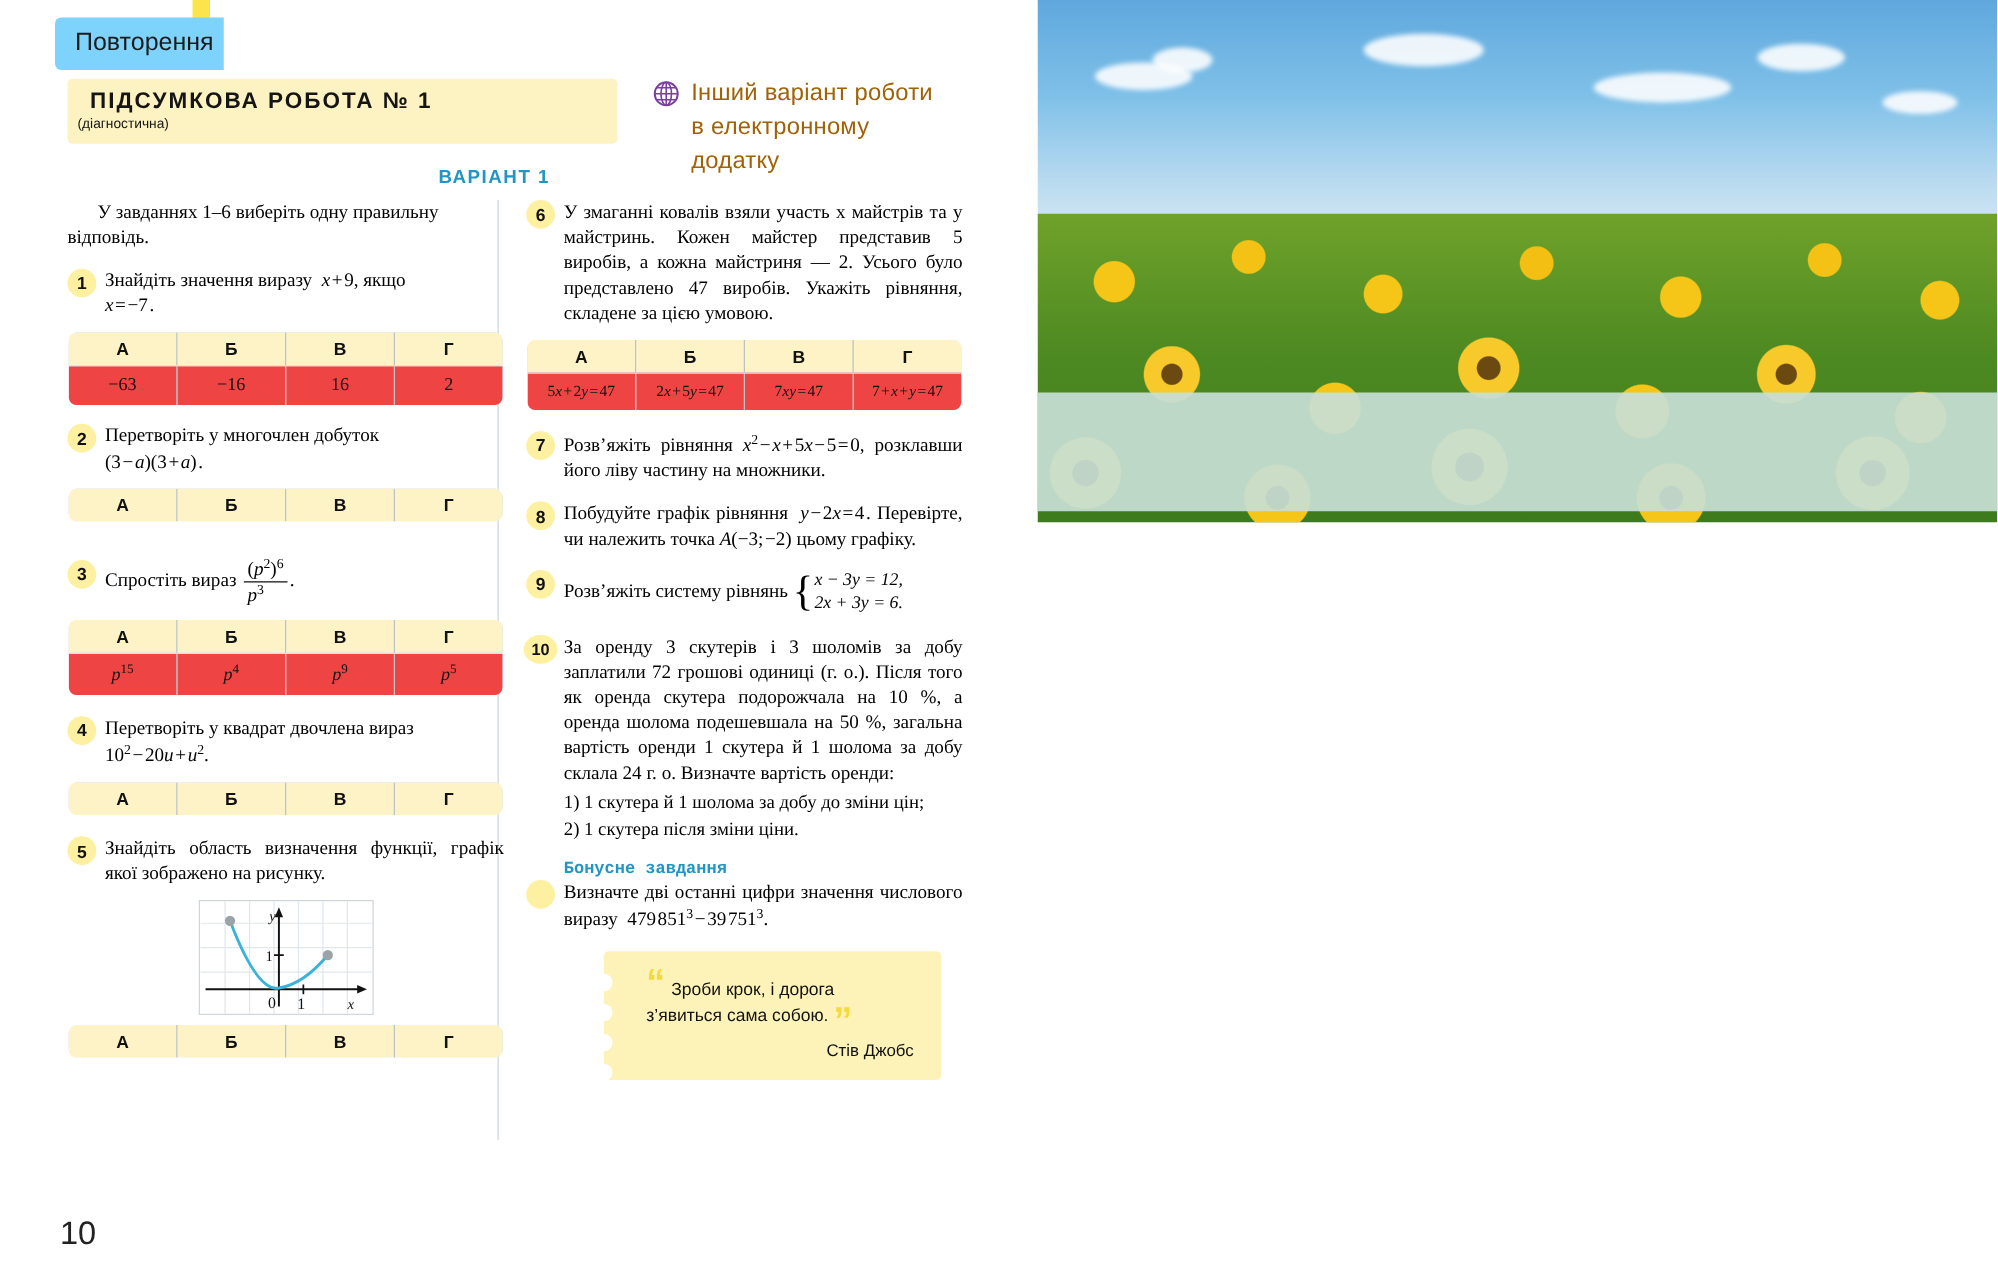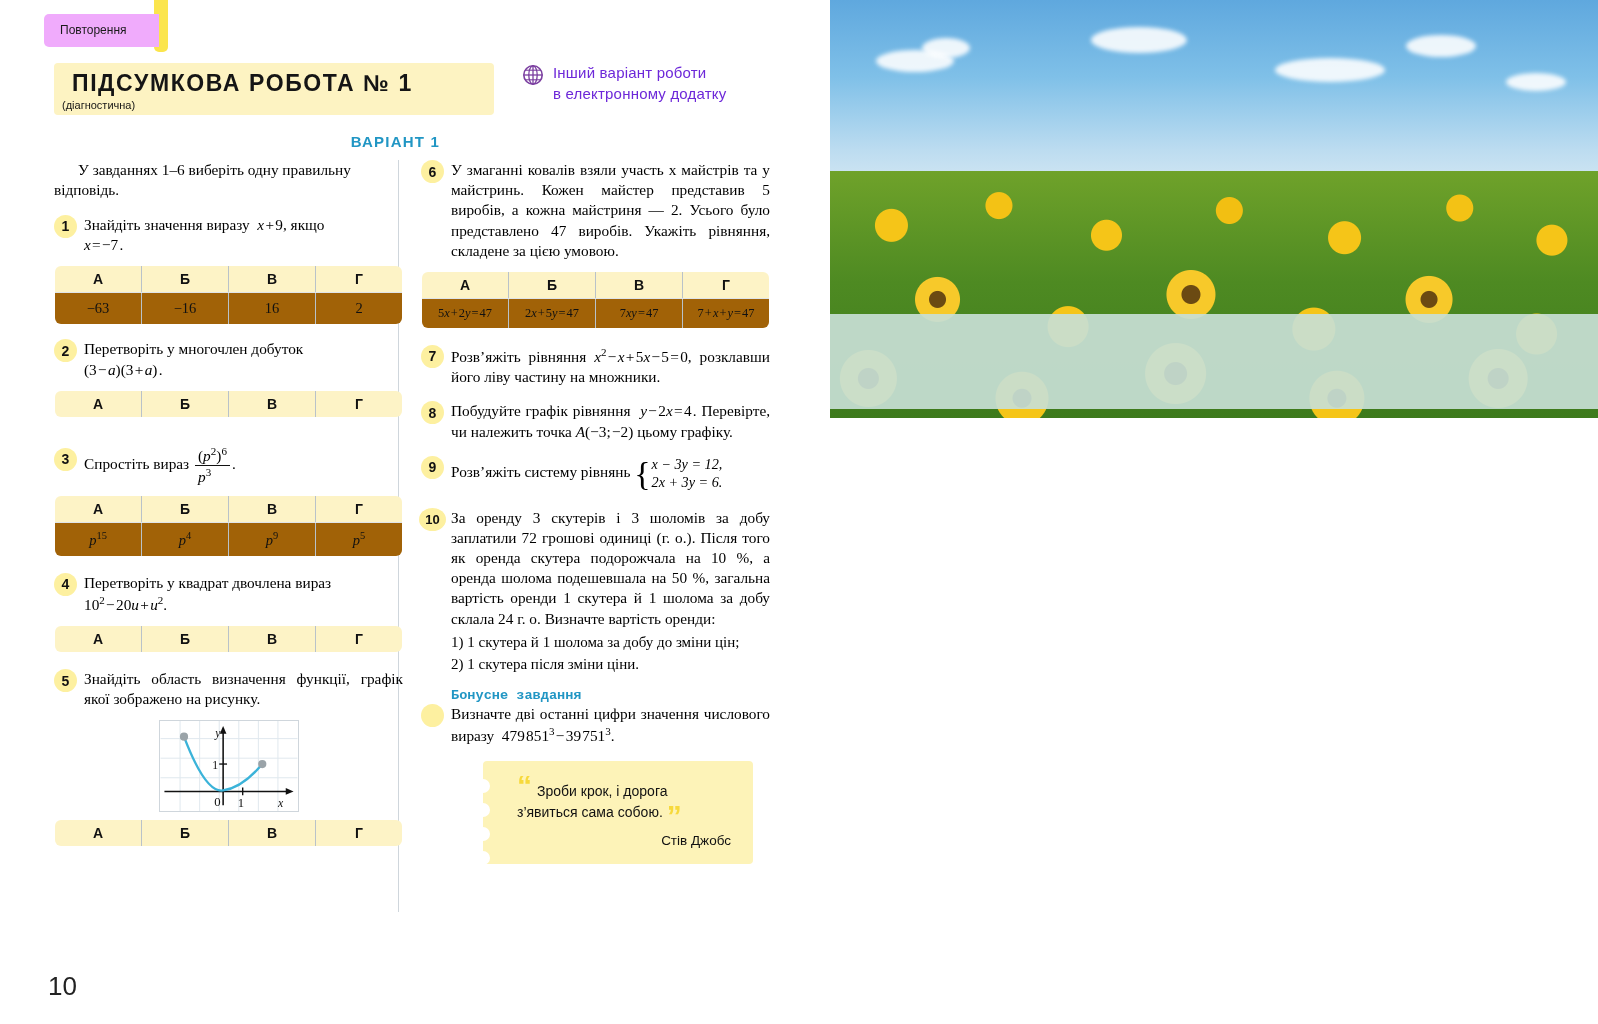--- a/index.html
+++ b/index.html
@@ -11,51 +11,51 @@
     overflow:hidden;
     position:relative;
   }
   .spread { position:relative; width:1598px; height:1024px; display:flex; }
 
   
   .page-left { position:relative; width:800px; height:1024px; padding:0; }
 
   .tab-repeat {
     position:absolute; left:44px; top:14px;
-    background:#f0abfc; color:#1a1a1a;
+    background:#7dd3fc; color:#1a1a1a;
     font-family:"Liberation Sans", sans-serif;
-    font-size:12px; padding:9px 32px 10px 16px;
+    font-size:20px; padding:9px 8px 10px 16px;
     border-radius:5px 0 0 5px;
     z-index:3;
   }
   .tab-bar {
     position:absolute; left:154px; top:0px;
     width:14px; height:52px; background:#fbe54d;
     border-radius:0 0 5px 5px; z-index:2;
   }
 
   .title-band {
     position:absolute; left:54px; top:63px; width:440px; height:52px;
     background:#fdf3c2; border-radius:4px;
   }
   .title-band .t1 {
     font-family:"Liberation Sans", sans-serif;
-    font-weight:bold; font-size:23px; letter-spacing:1.6px;
+    font-weight:bold; font-size:18px; letter-spacing:1.6px;
     color:#151515; padding:7px 0 0 18px;
   }
   .title-band .t2 {
     font-family:"Liberation Sans", sans-serif;
     font-size:11px; color:#151515; padding:2px 0 0 8px;
   }
 
   .eapp { position:absolute; left:522px; top:62px; width:230px; display:flex; gap:9px; }
   .globe { flex:0 0 auto; margin-top:2px; }
   .eapp-txt {
     font-family:"Liberation Sans", sans-serif;
-    font-size:15px; line-height:1.42; color:#6d28d9; letter-spacing:.2px;
+    font-size:19px; line-height:1.42; color:#a16207; letter-spacing:.2px;
   }
 
   .variant {
     position:absolute; left:0; top:133px; width:440px; text-align:right;
     font-family:"Liberation Sans", sans-serif; font-weight:bold;
     font-size:15px; letter-spacing:1.2px; color:#2196c4;
   }
 
   .cols { position:absolute; left:54px; top:160px; width:716px; display:flex; gap:18px; }
   .col { width:349px; position:relative; }
@@ -83,21 +83,21 @@
     width:100%; border-collapse:collapse; margin-top:7px; margin-bottom:4px;
     border:1px solid #b9c2c9; border-radius:7px; overflow:hidden;
     table-layout:fixed;
   }
   .atable th {
     background:#fdf3c6; font-family:"Liberation Sans", sans-serif;
     font-weight:bold; font-size:14px; color:#111;
     padding:5px 2px; border-right:1px solid #b9c2c9; border-bottom:1px solid #dfe4e8;
   }
   .atable td {
-    background:#a16207; font-size:14.5px; color:#111;
+    background:#ef4444; font-size:14.5px; color:#111;
     padding:7px 2px; text-align:center; border-right:1px solid #b9c2c9;
   }
   .atable th:last-child, .atable td:last-child { border-right:none; }
   .atable.small td { font-size:13.2px; }
   .atable.tiny td { font-size:12.4px; }
 
   .m { font-style:italic; }
   .up { font-size:.72em; vertical-align:super; }
 
   .frac { display:inline-block; vertical-align:middle; text-align:left; line-height:1.05; margin:0 2px; }

